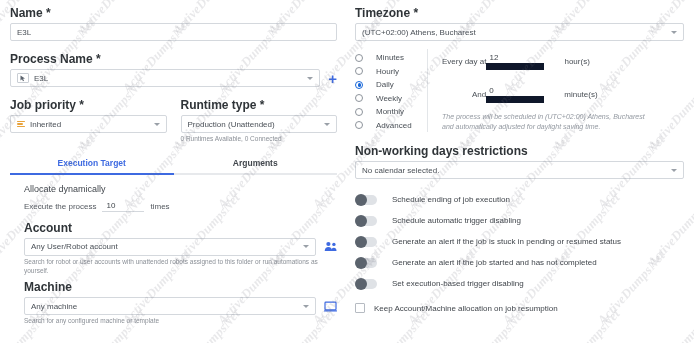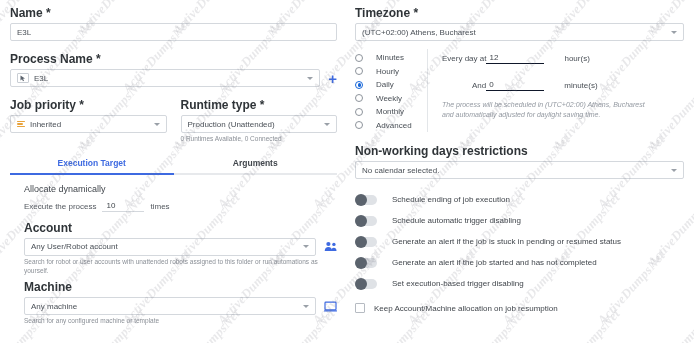--- a/index.html
+++ b/index.html
@@ -92,21 +92,21 @@
   .sched { display:flex; margin-top:8px; }
   .radios { width:72px; padding-top:2px; }
   .radio-row { display:flex; align-items:center; gap:13px; height:13.5px; }
   .rd { width:8px; height:8px; border-radius:50%; border:1.2px solid #8d939b; background:#fff; flex:none; position:relative; }
   .rd.on { border-color:#1565d8; }
   .rd.on::after { content:""; position:absolute; left:1.6px; top:1.6px; width:3.2px; height:3.2px; border-radius:50%; background:#1565d8; }
   .rd-lbl { font-size:8px; color:#4a5057; }
   .sched-right { flex:1; border-left:1px solid #e3e6e9; padding:4px 0 0 14px; position:relative; }
   .time-row { display:flex; align-items:center; font-size:8px; color:#4a5057; }
   .time-row .lead { white-space:nowrap; }
-  .time-in { border:none; border-bottom:1px solid #0f172a; background:transparent; width:58px;
+  .time-in { border:none; border-bottom:7px solid #0f172a; background:transparent; width:58px;
              font-size:8px; color:#41464c; padding:0 2px 1px 3px; font-family:"Liberation Sans", sans-serif; }
   .unit { margin-left:20px; font-size:8px; color:#4a5057; }
   .time-row.second { margin-top:16px; padding-left:30px; }
   .note { font-size:7px; font-style:italic; color:#9399a1; line-height:1.45; margin-top:9px; max-width:215px; }
 
   .nwd { margin-top:12px; }
   .toggles { margin-top:10px; }
   .tg-row { display:flex; align-items:center; gap:15px; height:21px; }
   .tg { width:22px; height:10px; border-radius:5px; background:#dfe2e6; position:relative; flex:none; }
   .tg .knob { position:absolute; left:0; top:-1px; width:12px; height:12px; border-radius:50%; background:#5b636d; }

